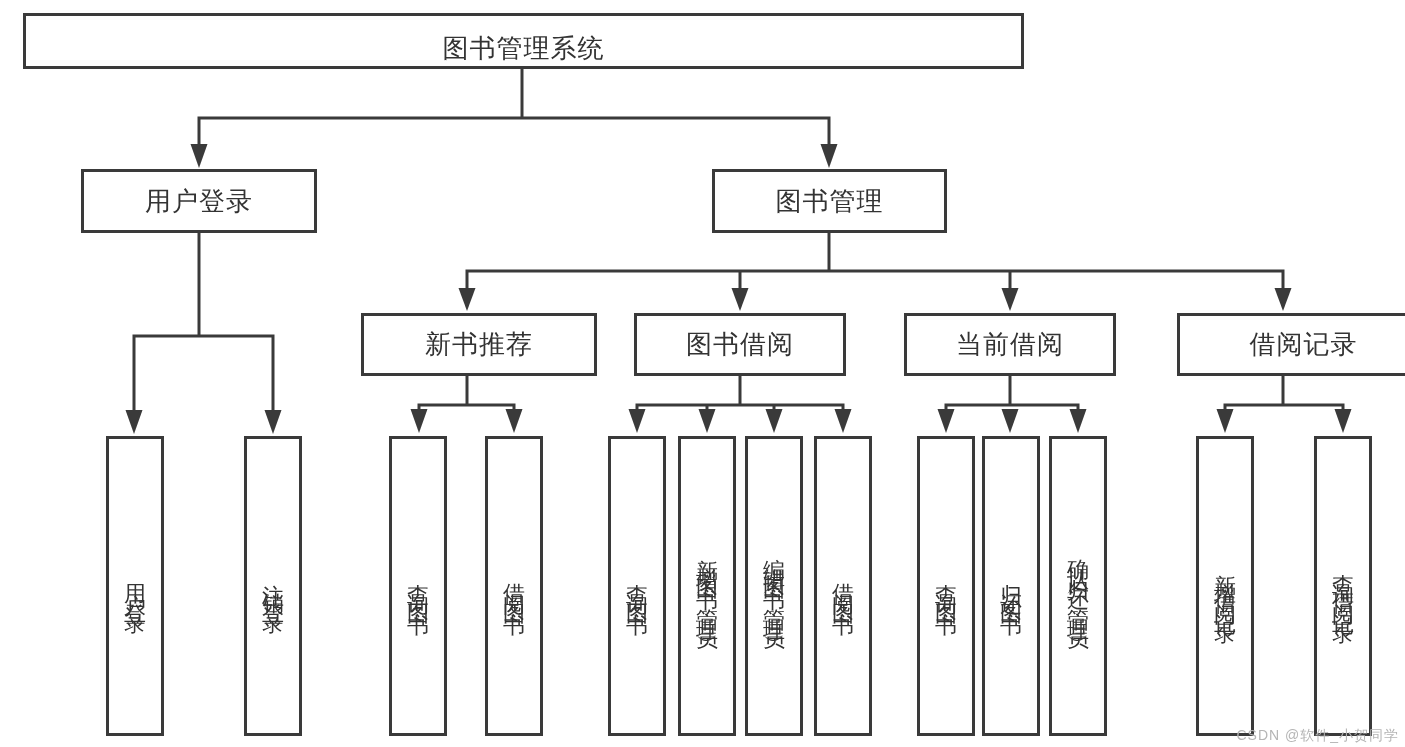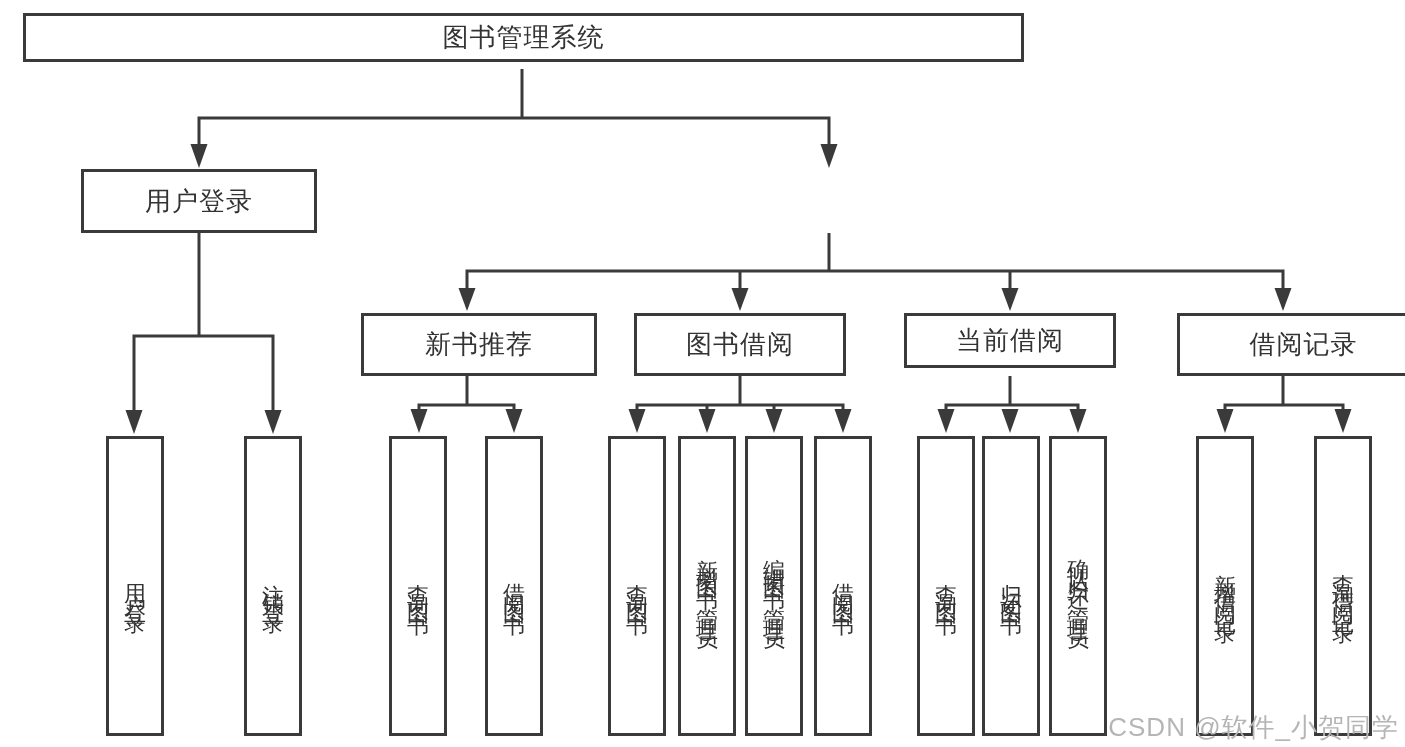--- a/index.html
+++ b/index.html
@@ -27,21 +27,21 @@
   .leaf{font-size:22px;}
   .leaf .vtext{
     writing-mode:vertical-rl;
     text-orientation:mixed;
     letter-spacing:10px;
     line-height:1;
     white-space:nowrap;
   }
   .watermark{
     position:absolute;right:6px;bottom:2px;
-    font-size:26px;letter-spacing:1px;
+    font-size:14px;letter-spacing:1px;
     color:var(--watermark);
     white-space:nowrap;
   }
 </style>
 </head>
 <body>
 
 <div class="canvas">
 
   <svg class="wires" width="1405" height="747" viewBox="0 0 1405 747">
@@ -88,35 +88,38 @@
       <polygon points="765.5,409 782.5,409 774,433"></polygon>
       <polygon points="834.5,409 851.5,409 843,433"></polygon>
       <polygon points="937.5,409 954.5,409 946,433"></polygon>
       <polygon points="1001.5,409 1018.5,409 1010,433"></polygon>
       <polygon points="1069.5,409 1086.5,409 1078,433"></polygon>
       <polygon points="1216.5,409 1233.5,409 1225,433"></polygon>
       <polygon points="1334.5,409 1351.5,409 1343,433"></polygon>
     </g>
   </svg>
 
-  <div class="node hnode" style="left:23px;top:13px;width:1001px;height:49px;">
+  <div class="node hnode" style="left:23px;top:13px;width:1001px;height:56px;align-items:flex-end;">
     <span>图书管理系统</span>
   </div>
 
   <div class="node hnode" style="left:81px;top:169px;width:236px;height:64px;">
     <span>用户登录</span>
+  </div>
+  <div class="node hnode" style="left:712px;top:169px;width:235px;height:64px;">
+    <span>图书管理</span>
   </div>
 
   <div class="node hnode" style="left:361px;top:313px;width:236px;height:63px;">
     <span>新书推荐</span>
   </div>
   <div class="node hnode" style="left:634px;top:313px;width:212px;height:63px;justify-content:center;">
     <span>图书借阅</span>
   </div>
-  <div class="node hnode" style="left:904px;top:313px;width:212px;height:55px;">
+  <div class="node hnode" style="left:904px;top:313px;width:212px;height:63px;">
     <span>当前借阅</span>
   </div>
   <div class="node hnode" style="left:1177px;top:313px;width:253px;height:63px;">
     <span>借阅记录</span>
   </div>
 
   <div class="node leaf" style="left:106px;top:436px;width:58px;height:300px;">
     <span class="vtext">用户登录</span>
   </div>
   <div class="node leaf" style="left:244px;top:436px;width:58px;height:300px;">

